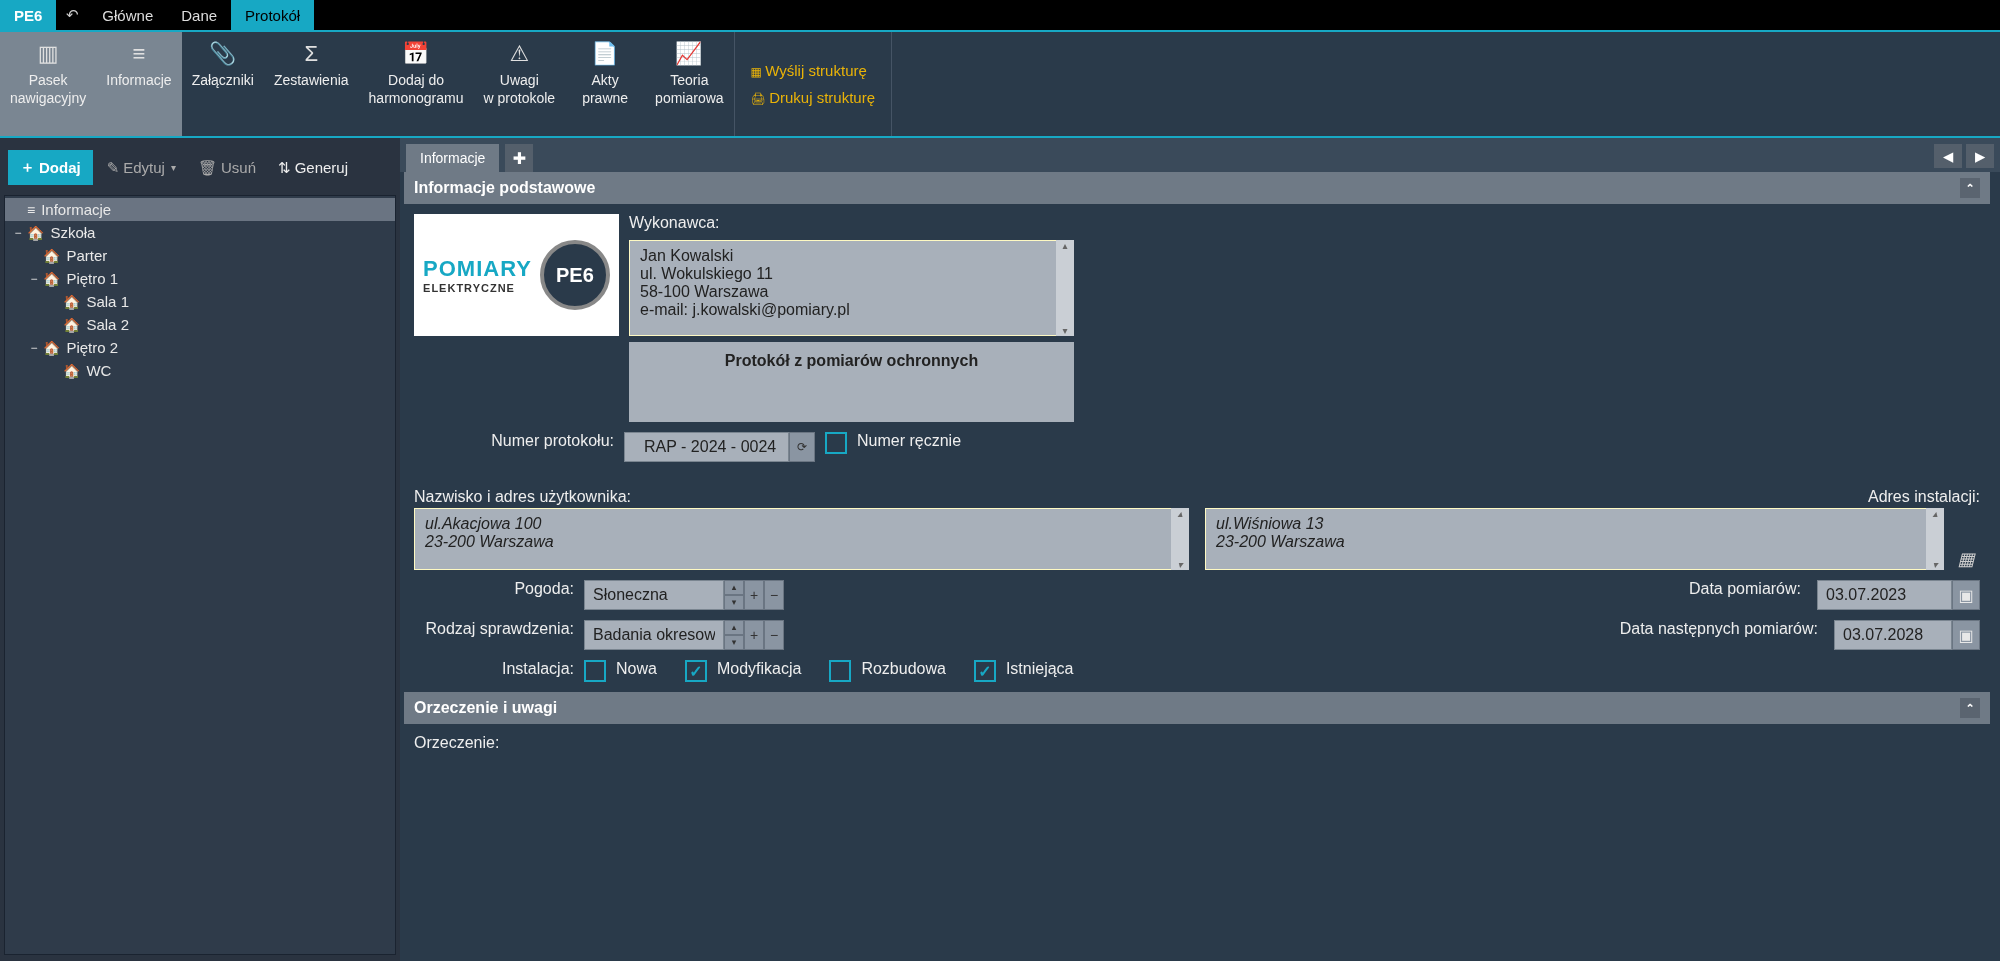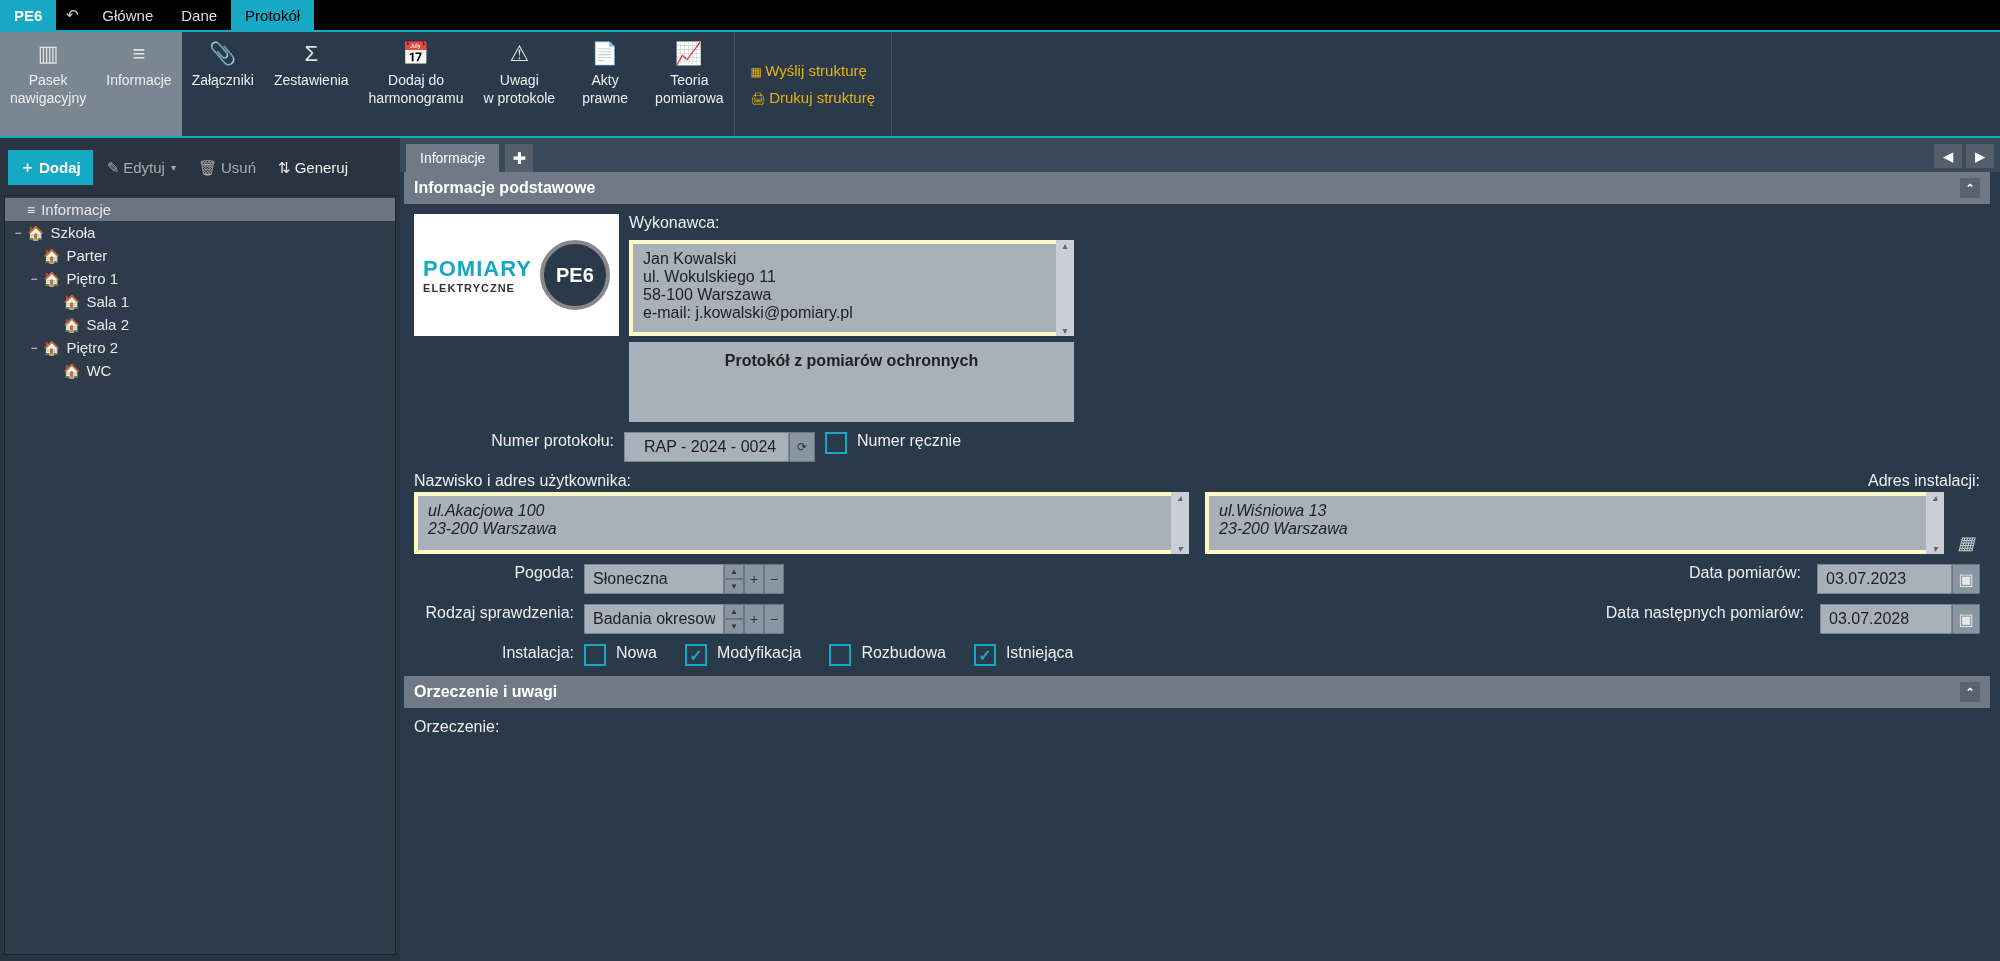--- a/index.html
+++ b/index.html
@@ -66,39 +66,39 @@
 .logo-box { width: 205px; height: 122px; background: #fff; display: flex; align-items: center; justify-content: center; position: relative; }
 .logo-inner { display: flex; align-items: center; gap: 8px; }
 .logo-text { font-size: 18px; font-weight: 700; }
 .logo-text .l1 { color: #17a8c4; font-size: 22px; letter-spacing: 1px; }
 .logo-text .l2 { color: #333; font-size: 11px; letter-spacing: 1px; }
 .logo-badge { width: 70px; height: 70px; border-radius: 50%; background: #2a3a4a; border: 4px solid #888; display: flex; align-items: center; justify-content: center; color: #fff; font-weight: 700; font-size: 20px; }
 
 .field-col { display: flex; flex-direction: column; gap: 6px; }
 .label { font-size: 16px; color: #eee; margin-bottom: 2px; }
 
-.textbox { background: #a8b0ba; border: 4px solid #fef9c3; color: #222; font-size: 16px; padding: 6px 10px; resize: none; font-family: inherit; }
+.textbox { background: #a8b0ba; border: 1px solid #fef9c3; color: #222; font-size: 16px; padding: 6px 10px; resize: none; font-family: inherit; }
 .textbox.multi { min-height: 96px; white-space: pre-line; width: 445px; position: relative; }
 .textbox-wrap { position: relative; display: inline-block; }
 .textbox-wrap .sb { position: absolute; right: 0; top: 0; bottom: 0; width: 18px; background: #cacfd5; display: flex; flex-direction: column; justify-content: space-between; }
 .textbox-wrap .sb span { color: #666; font-size: 10px; text-align: center; }
 
 .title-box { background: #a8b0ba; color: #222; width: 445px; height: 80px; display: flex; align-items: flex-start; justify-content: center; padding: 10px; font-size: 16px; font-weight: 600; }
 
 .form-row { display: flex; align-items: flex-start; gap: 10px; margin-top: 10px; }
 .form-label { font-size: 16px; color: #eee; text-align: right; }
 .input { background: #a8b0ba; border: 1px solid #7a8590; color: #222; font-size: 16px; padding: 4px 8px; height: 30px; }
 .input-wrap { display: flex; align-items: stretch; }
 .input-btn { width: 26px; background: #8a95a2; border: 1px solid #6a7582; display: flex; align-items: center; justify-content: center; color: #333; cursor: pointer; font-size: 12px; }
 .input-btn.small { width: 20px; font-size: 14px;}
 .checkbox { width: 22px; height: 22px; border: 2px solid #17a8c4; background: transparent; display: inline-flex; align-items: center; justify-content: center; cursor: pointer; color: #17a8c4; font-size: 16px; font-weight: bold; }
 .check-lbl { font-size: 16px; color: #eee; margin-right: 18px; }
 
 .two-col { display: flex; gap: 16px; margin-top: 10px; }
-.two-col > div { flex: 1; }
+.two-col > div { flex: 1; margin-top: 16px; }
 .addr-box { display: flex; align-items: flex-end; font-style: italic; }
 .addr-box .textbox.multi { flex: 1; width: auto; min-height: 62px; }
 .grid-btn { width: 28px; display: flex; align-items: center; justify-content: center; color: #ccc; cursor: pointer; font-size: 18px; margin-left: 8px; }
 
 .spinner-stack { display:flex; flex-direction:column; }
 .spinner-stack .input-btn.small { height:15px; font-size:9px; line-height:1; }
 
 .date-wrap .cal-ic { width: 28px; background: #8a95a2; border: 1px solid #6a7582; display: flex; align-items: center; justify-content: center; cursor: pointer; }
 </style>
 </head>
@@ -322,21 +322,21 @@
               <input class="input" style="width: 140px;" value="Badania okresowe">
               <div class="spinner-stack">
                   <div class="input-btn small">▴</div>
                   <div class="input-btn small">▾</div>
                 </div>
               <div class="input-btn small">+</div>
               <div class="input-btn small">−</div>
             </div>
             <div class="form-label" style="flex:1; text-align:right; margin-right:6px">Data następnych pomiarów:</div>
             <div class="input-wrap date-wrap">
-              <input class="input" style="width: 132px;" value="03.07.2028">
+              <input class="input" style="width: 118px;" value="03.07.2028">
               <div class="cal-ic">▣</div>
             </div>
           </div>
 
           <div class="form-row">
             <div class="form-label" style="width:160px">Instalacja:</div>
             <span class="checkbox"></span>
             <span class="check-lbl">Nowa</span>
             <span class="checkbox">✓</span>
             <span class="check-lbl">Modyfikacja</span>

